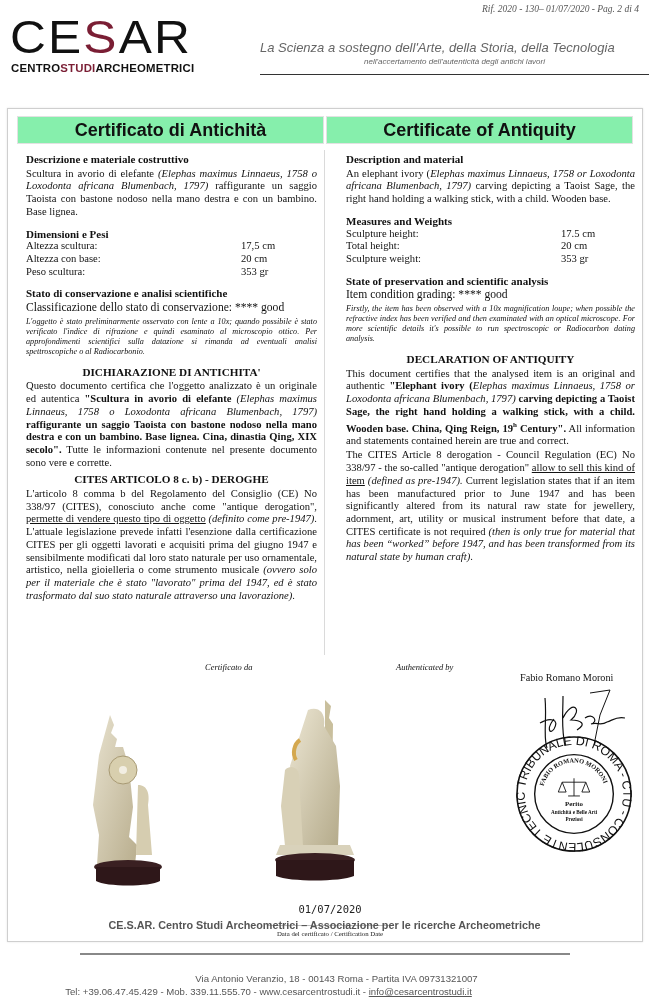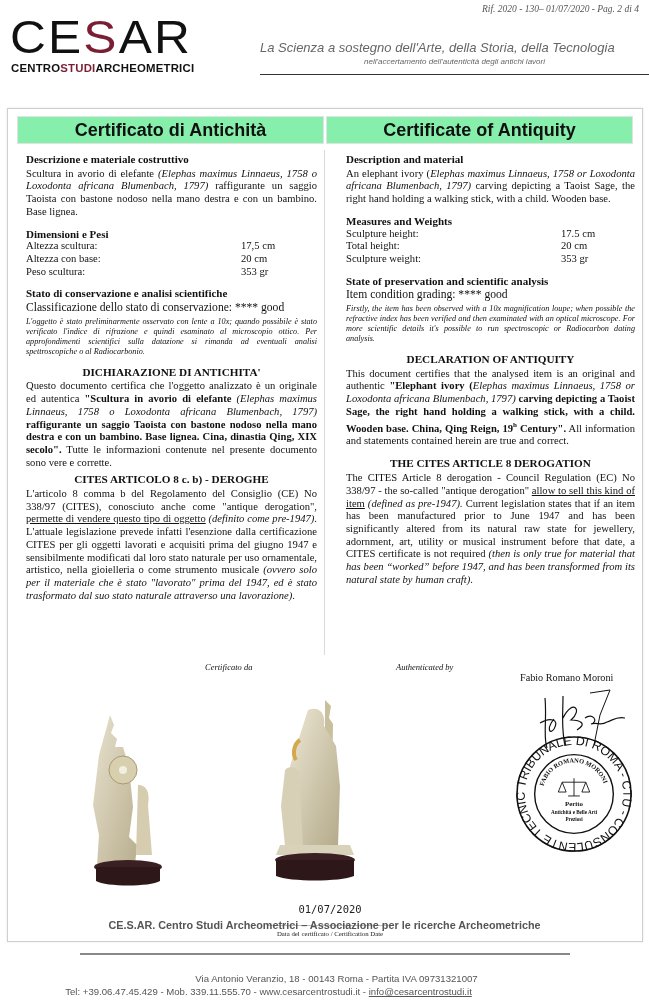--- a/index.html
+++ b/index.html
@@ -116,21 +116,20 @@
       <span class="dim-label">Sculpture weight:</span>
       <span>353 gr</span>
     </div>
   <div class="gap"></div>
   <p class="h">State of preservation and scientific analysis</p>
   <div class="grade">Item condition grading: **** good</div>
   <div class="small">Firstly, the item has been observed with a 10x magnification loupe; when possible the refractive index has been verified and then examinated with an optical microscope. For more scientific details it's possible to run spectroscopic or Radiocarbon dating analysis.</div>
   <div class="gap"></div>
   <p class="center-h">DECLARATION OF ANTIQUITY</p>
   <p class="p"><span>This document certifies that the analysed item is an original and authentic </span><b>"Elephant ivory (</b><i>Elephas maximus Linnaeus, 1758 or Loxodonta africana Blumenbach, 1797)</i><b> carving depicting a Taoist Sage, the right hand holding a walking stick, with a child. Wooden base. China, Qing Reign, 19</b><sup style="font-size:7px;font-weight:bold">h</sup><b> Century".</b><span> All information and statements contained herein are true and correct.</span></p>
-  <p class="center-h" style="margin-top:10px">THE CITES ARTICLE 8 DEROGATION</p>
   <p class="p"><span>The CITES Article 8 derogation - Council Regulation (EC) No 338/97 - the so-called "antique derogation" </span><u>allow to sell this kind of item</u><i> (defined as pre-1947).</i><span> Current legislation states that if an item has been manufactured prior to June 1947 and has been significantly altered from its natural raw state for jewellery, adornment, art, utility or musical instrument before that date, a CITES certificate is not required </span><i>(then is only true for material that has been “worked” before 1947, and has been transformed from its natural state by human craft)</i><span>.</span></p>
 </div>
 
 <div class="abs" id="cert-by">Certificato da</div>
 <div class="abs" id="auth-by">Authenticated by</div>
 <div class="abs" id="signer">Fabio Romano Moroni</div>
 
 <svg class="abs" id="img1" viewBox="0 0 100 185">
   <defs>
       <linearGradient id="ivory1" x1="0" y1="0" x2="1" y2="1">

